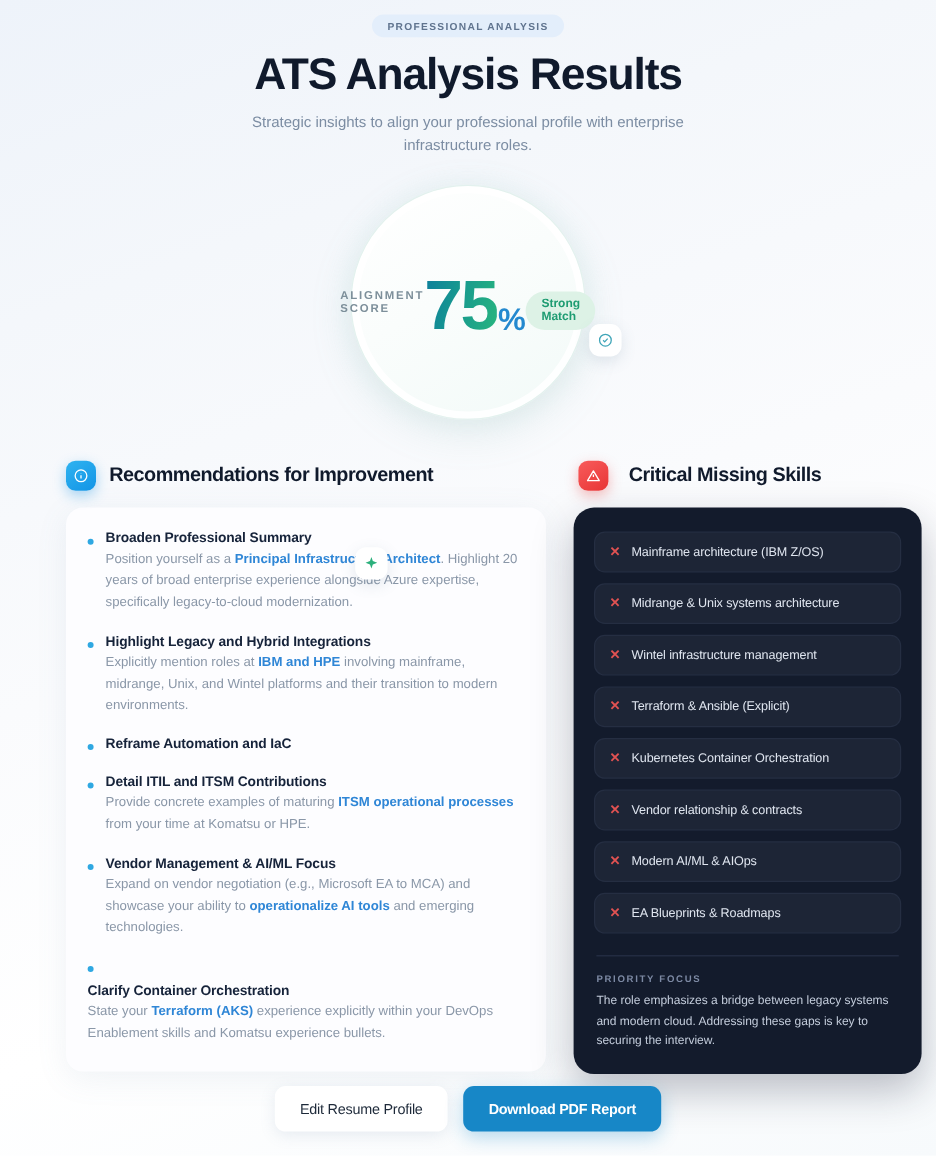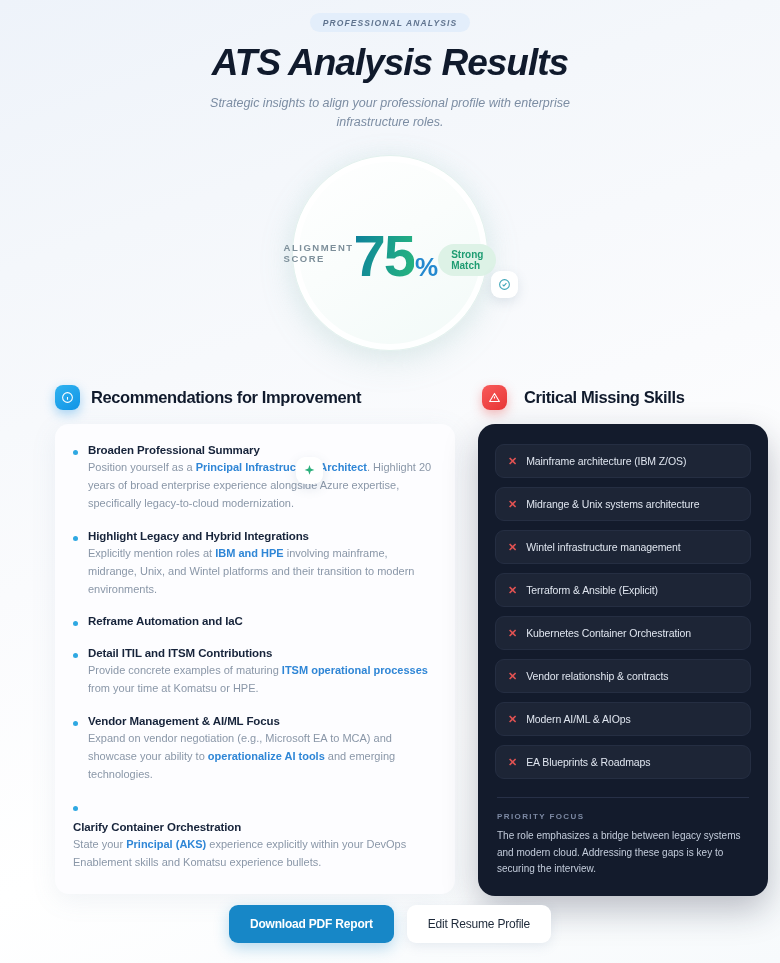--- a/index.html
+++ b/index.html
@@ -14,21 +14,20 @@
     font-family: "Liberation Sans", sans-serif;
     background: linear-gradient(160deg, #eef3fa 0%, #f4f7fb 22%, #fafbfd 48%, #ffffff 72%, #f7fafc 100%);
     color: #121a2b;
     position: relative;
   }
 
   
   .header {
     padding-top: 12px;
     text-align: center;
-    font-style: italic;
   }
   .pill {
     display: inline-block;
     background: #e3eefb;
     color: #60748f;
     font-size: 8.5px;
     font-weight: bold;
     letter-spacing: 1.1px;
     padding: 5px 13px 4px;
     border-radius: 20px;
@@ -351,21 +350,21 @@
             <span class="dot"></span>
             <div>
               <div class="rec-title">Vendor Management &amp; AI/ML Focus</div>
               <div class="rec-body"><span>Expand on vendor negotiation (e.g., Microsoft EA to MCA) and showcase your ability to </span><span class="lnk">operationalize AI tools</span><span> and emerging technologies.</span></div>
             </div>
           </div>
           <div class="rec-item">
             <span class="dot"></span>
             <div>
               <div class="rec-title">Clarify Container Orchestration</div>
-              <div class="rec-body"><span>State your </span><span class="lnk">Principal (AKS)</span><span> experience explicitly within your DevOps Enablement skills and Komatsu experience bullets.</span></div>
+              <div class="rec-body"><span>State your </span><span class="lnk">Terraform (AKS)</span><span> experience explicitly within your DevOps Enablement skills and Komatsu experience bullets.</span></div>
             </div>
           </div>
         </div>
     </div>
   </div>
 
   <div class="col-right">
     <div class="sec-head">
       <div class="sec-icon red">
         <svg width="13" height="13" viewBox="0 0 24 24" fill="none" stroke="#ffffff" stroke-width="2" stroke-linejoin="round">
@@ -412,15 +411,15 @@
           </div>
         </div>
       <div class="divider"></div>
       <div class="focus-label">PRIORITY FOCUS</div>
       <div class="focus-body">The role emphasizes a bridge between legacy systems and modern cloud. Addressing these gaps is key to securing the interview.</div>
     </div>
   </div>
 </div>
 
 <div class="footer">
+  <button class="btn btn-secondary">Edit Resume Profile</button>
   <button class="btn btn-primary">Download PDF Report</button>
-  <button class="btn btn-secondary">Edit Resume Profile</button>
 </div>
 
 </body></html>

